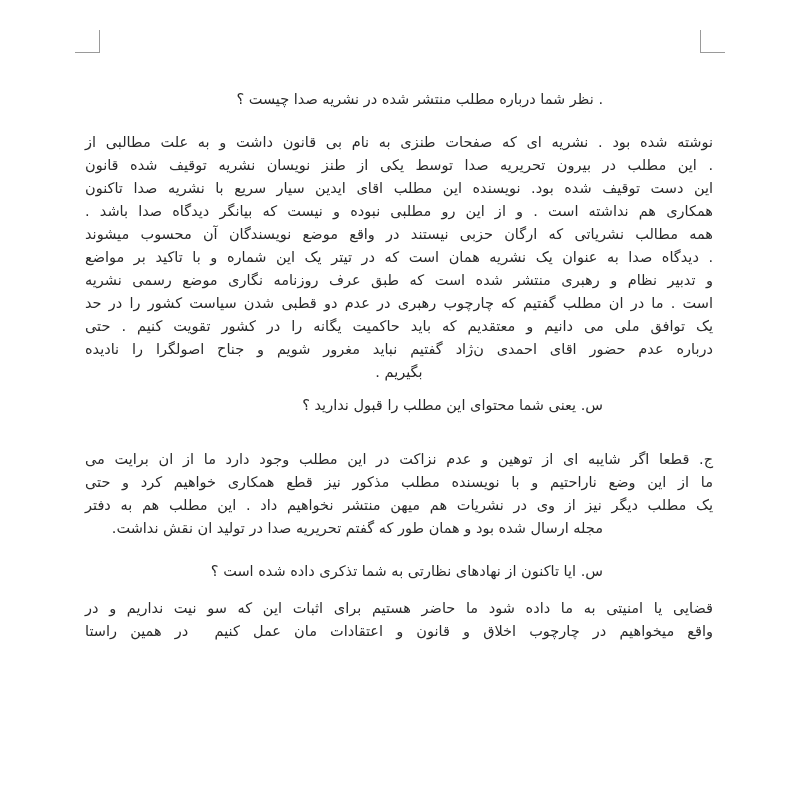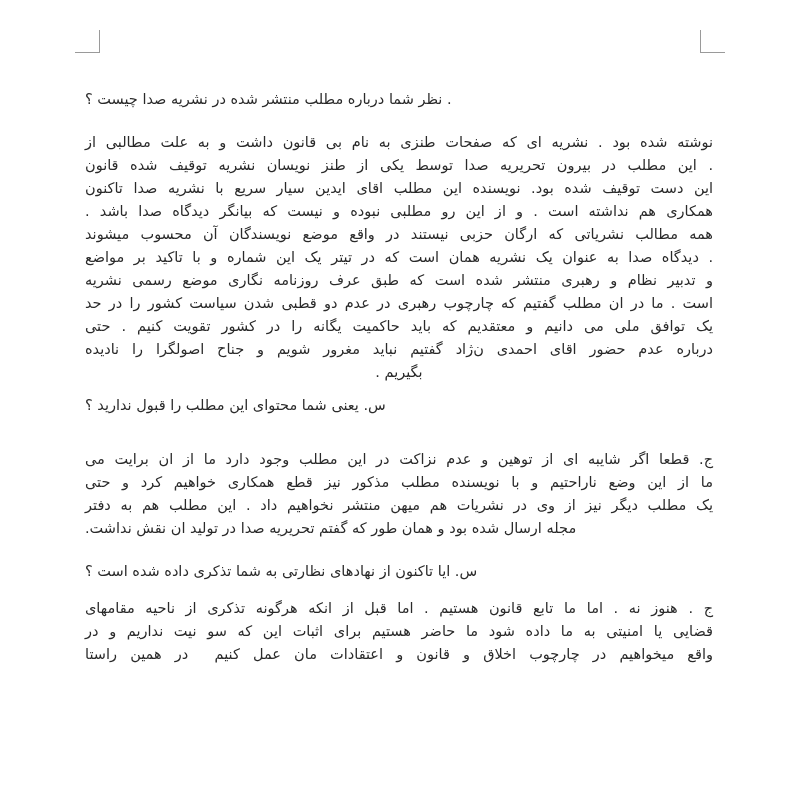--- a/index.html
+++ b/index.html
@@ -50,21 +50,21 @@
     min-height: 23px;
   }
   
   .just {
     text-align: justify;
     text-align-last: justify;
     text-justify: inter-word;
   }
   
   .qline {
-    text-align: left;
+    text-align: right;
     padding-right: 110px;
   }
   
   .lastleft {
     text-align: center;
   }
 </style>
 </head>
 <body>
 
@@ -102,20 +102,19 @@
       <div class="line just">ما از این وضع ناراحتیم و با نویسنده مطلب مذکور نیز قطع همکاری خواهیم کرد و حتی</div>
       <div class="line just">یک مطلب دیگر نیز از وی در نشریات هم میهن منتشر نخواهیم داد . این مطلب هم به دفتر</div>
       <div class="line qline">مجله ارسال شده بود و همان طور که گفتم تحریریه صدا در تولید ان نقش نداشت.</div>
     </div>
 
     <div class="block" style="margin-top:20px">
       <div class="line qline">س. ایا تاکنون از نهادهای نظارتی به شما تذکری داده شده است ؟</div>
     </div>
 
     <div class="block" style="margin-top:14px">
-      <div class="line just">ج . هنوز نه . اما ما تابع قانون هستیم . اما قبل از انکه هرگونه تذکری از ناحیه مقامهای</div>
       <div class="line just">قضایی یا امنیتی به ما داده شود ما حاضر هستیم برای اثبات این که سو نیت نداریم و در</div>
       <div class="line just">واقع میخواهیم در چارچوب اخلاق و قانون و اعتقادات مان عمل کنیم &nbsp;در همین راستا</div>
     </div>
 
 
   </div>
 </div>
 
 </body></html>

